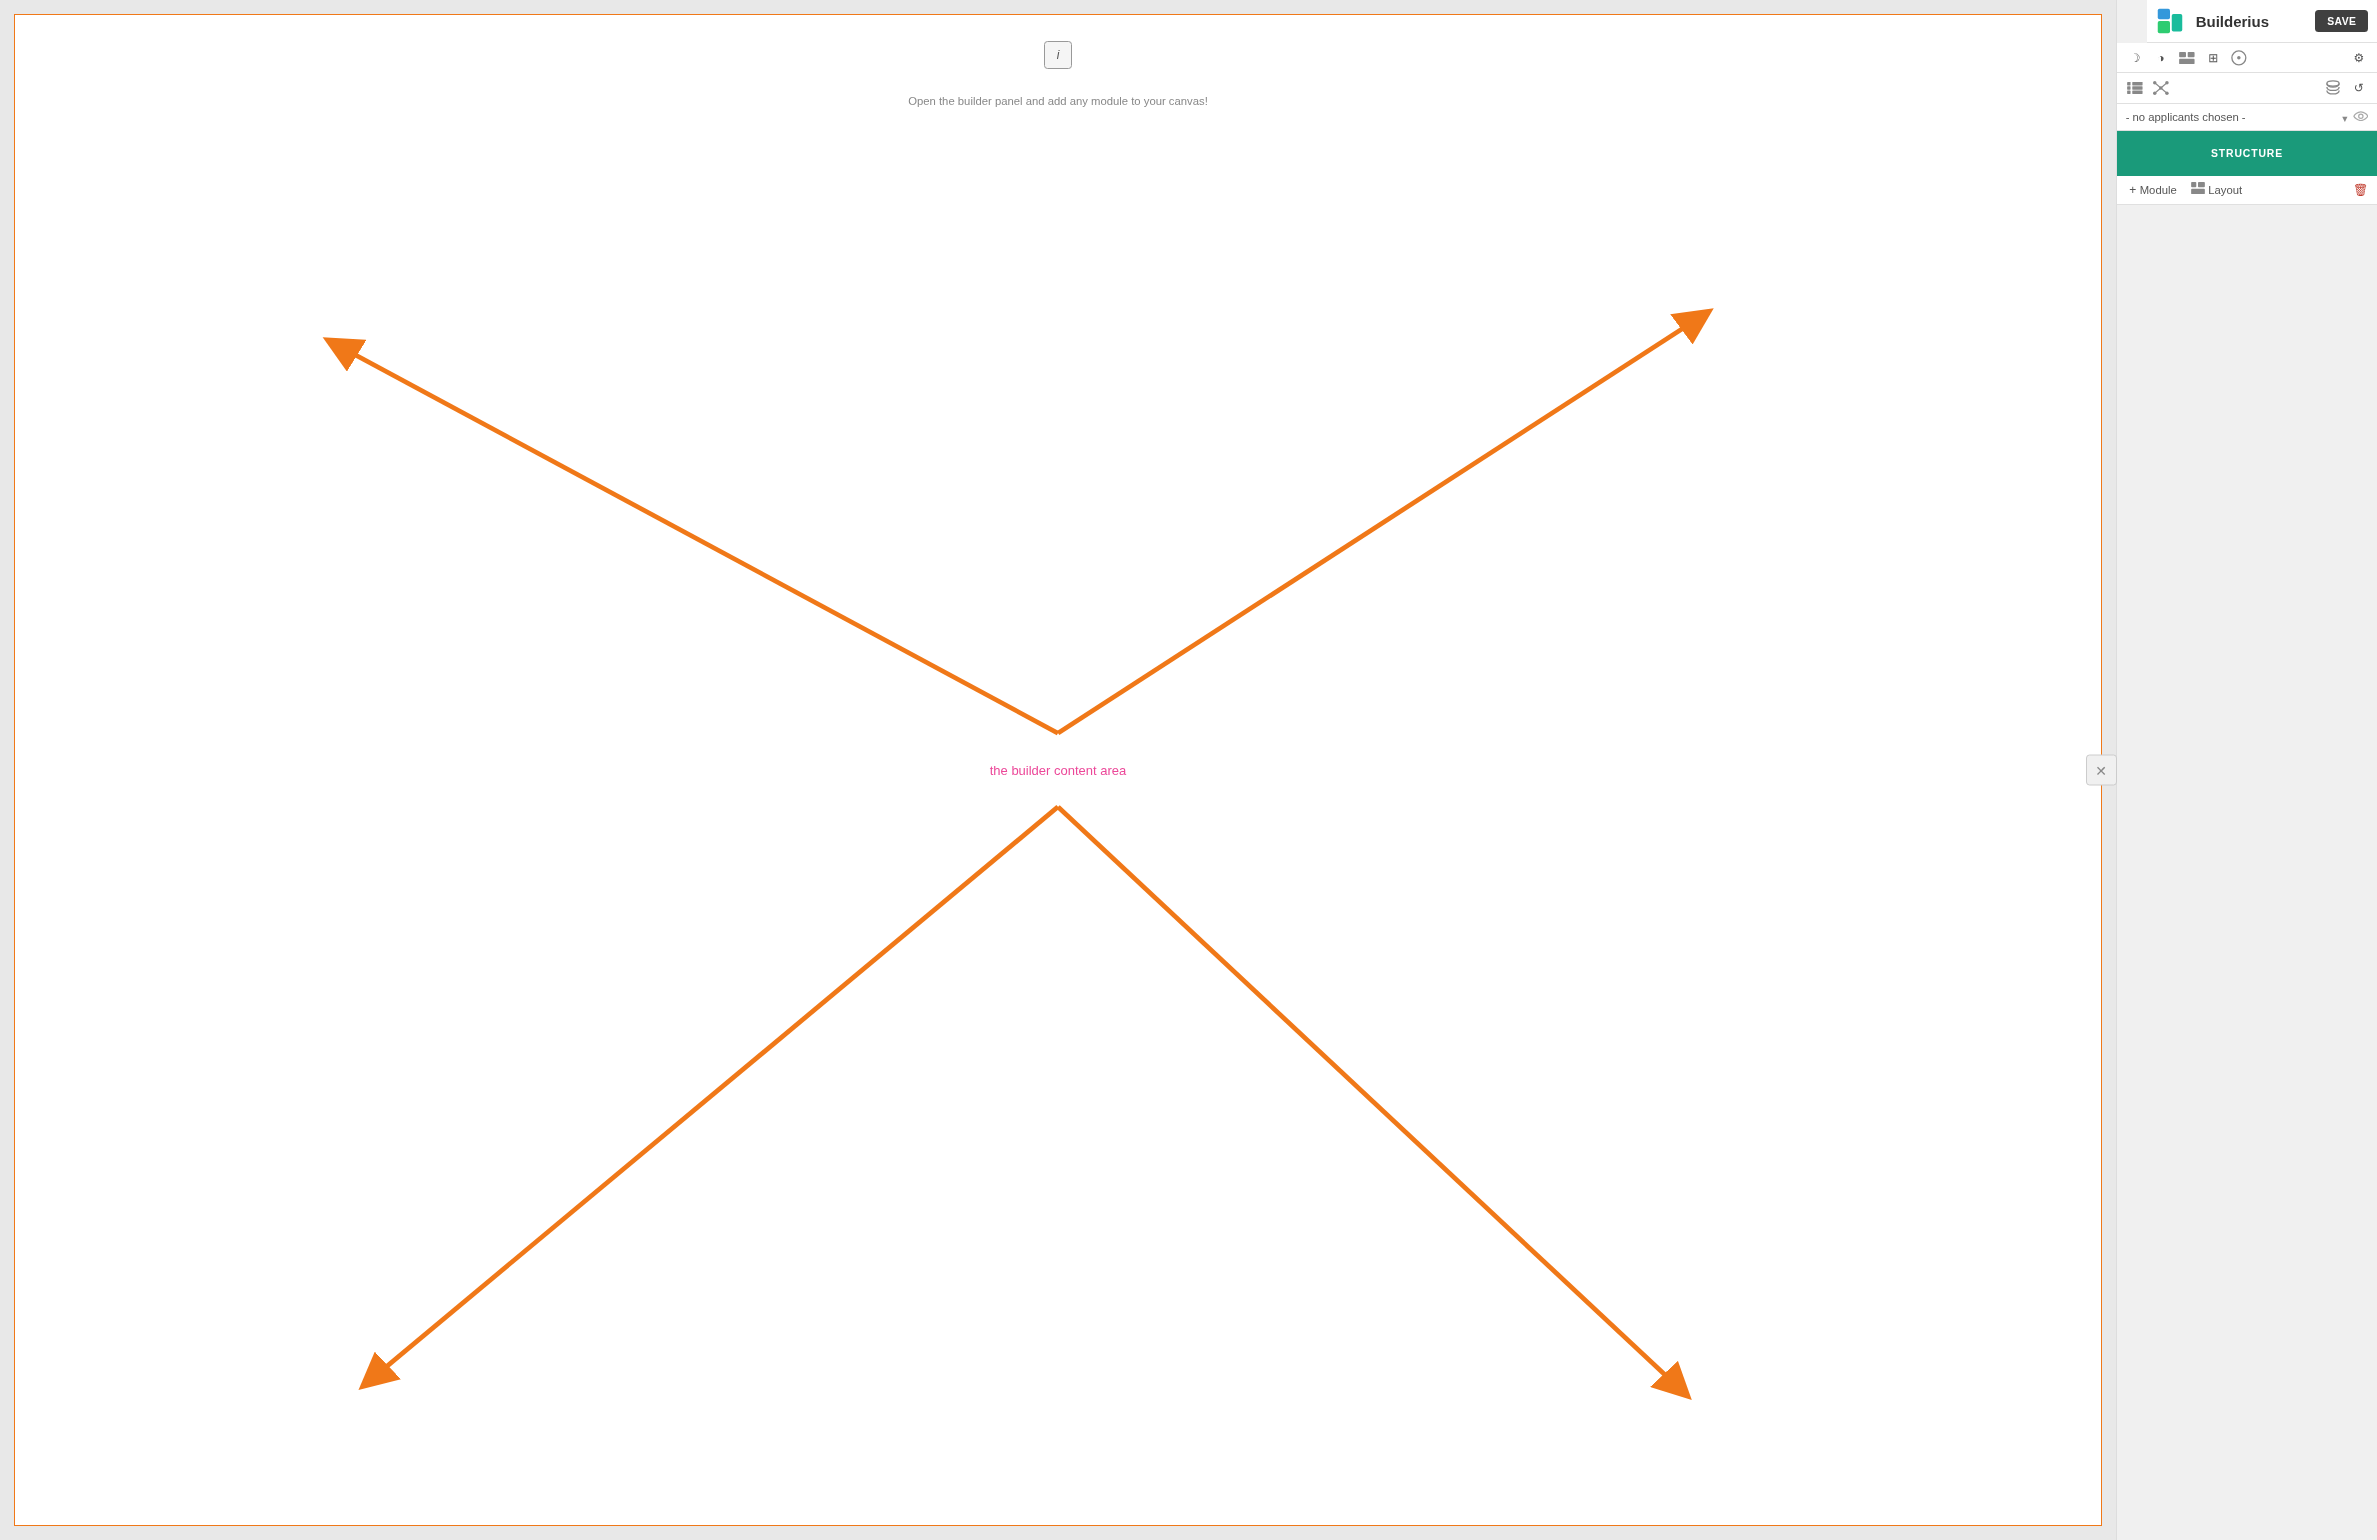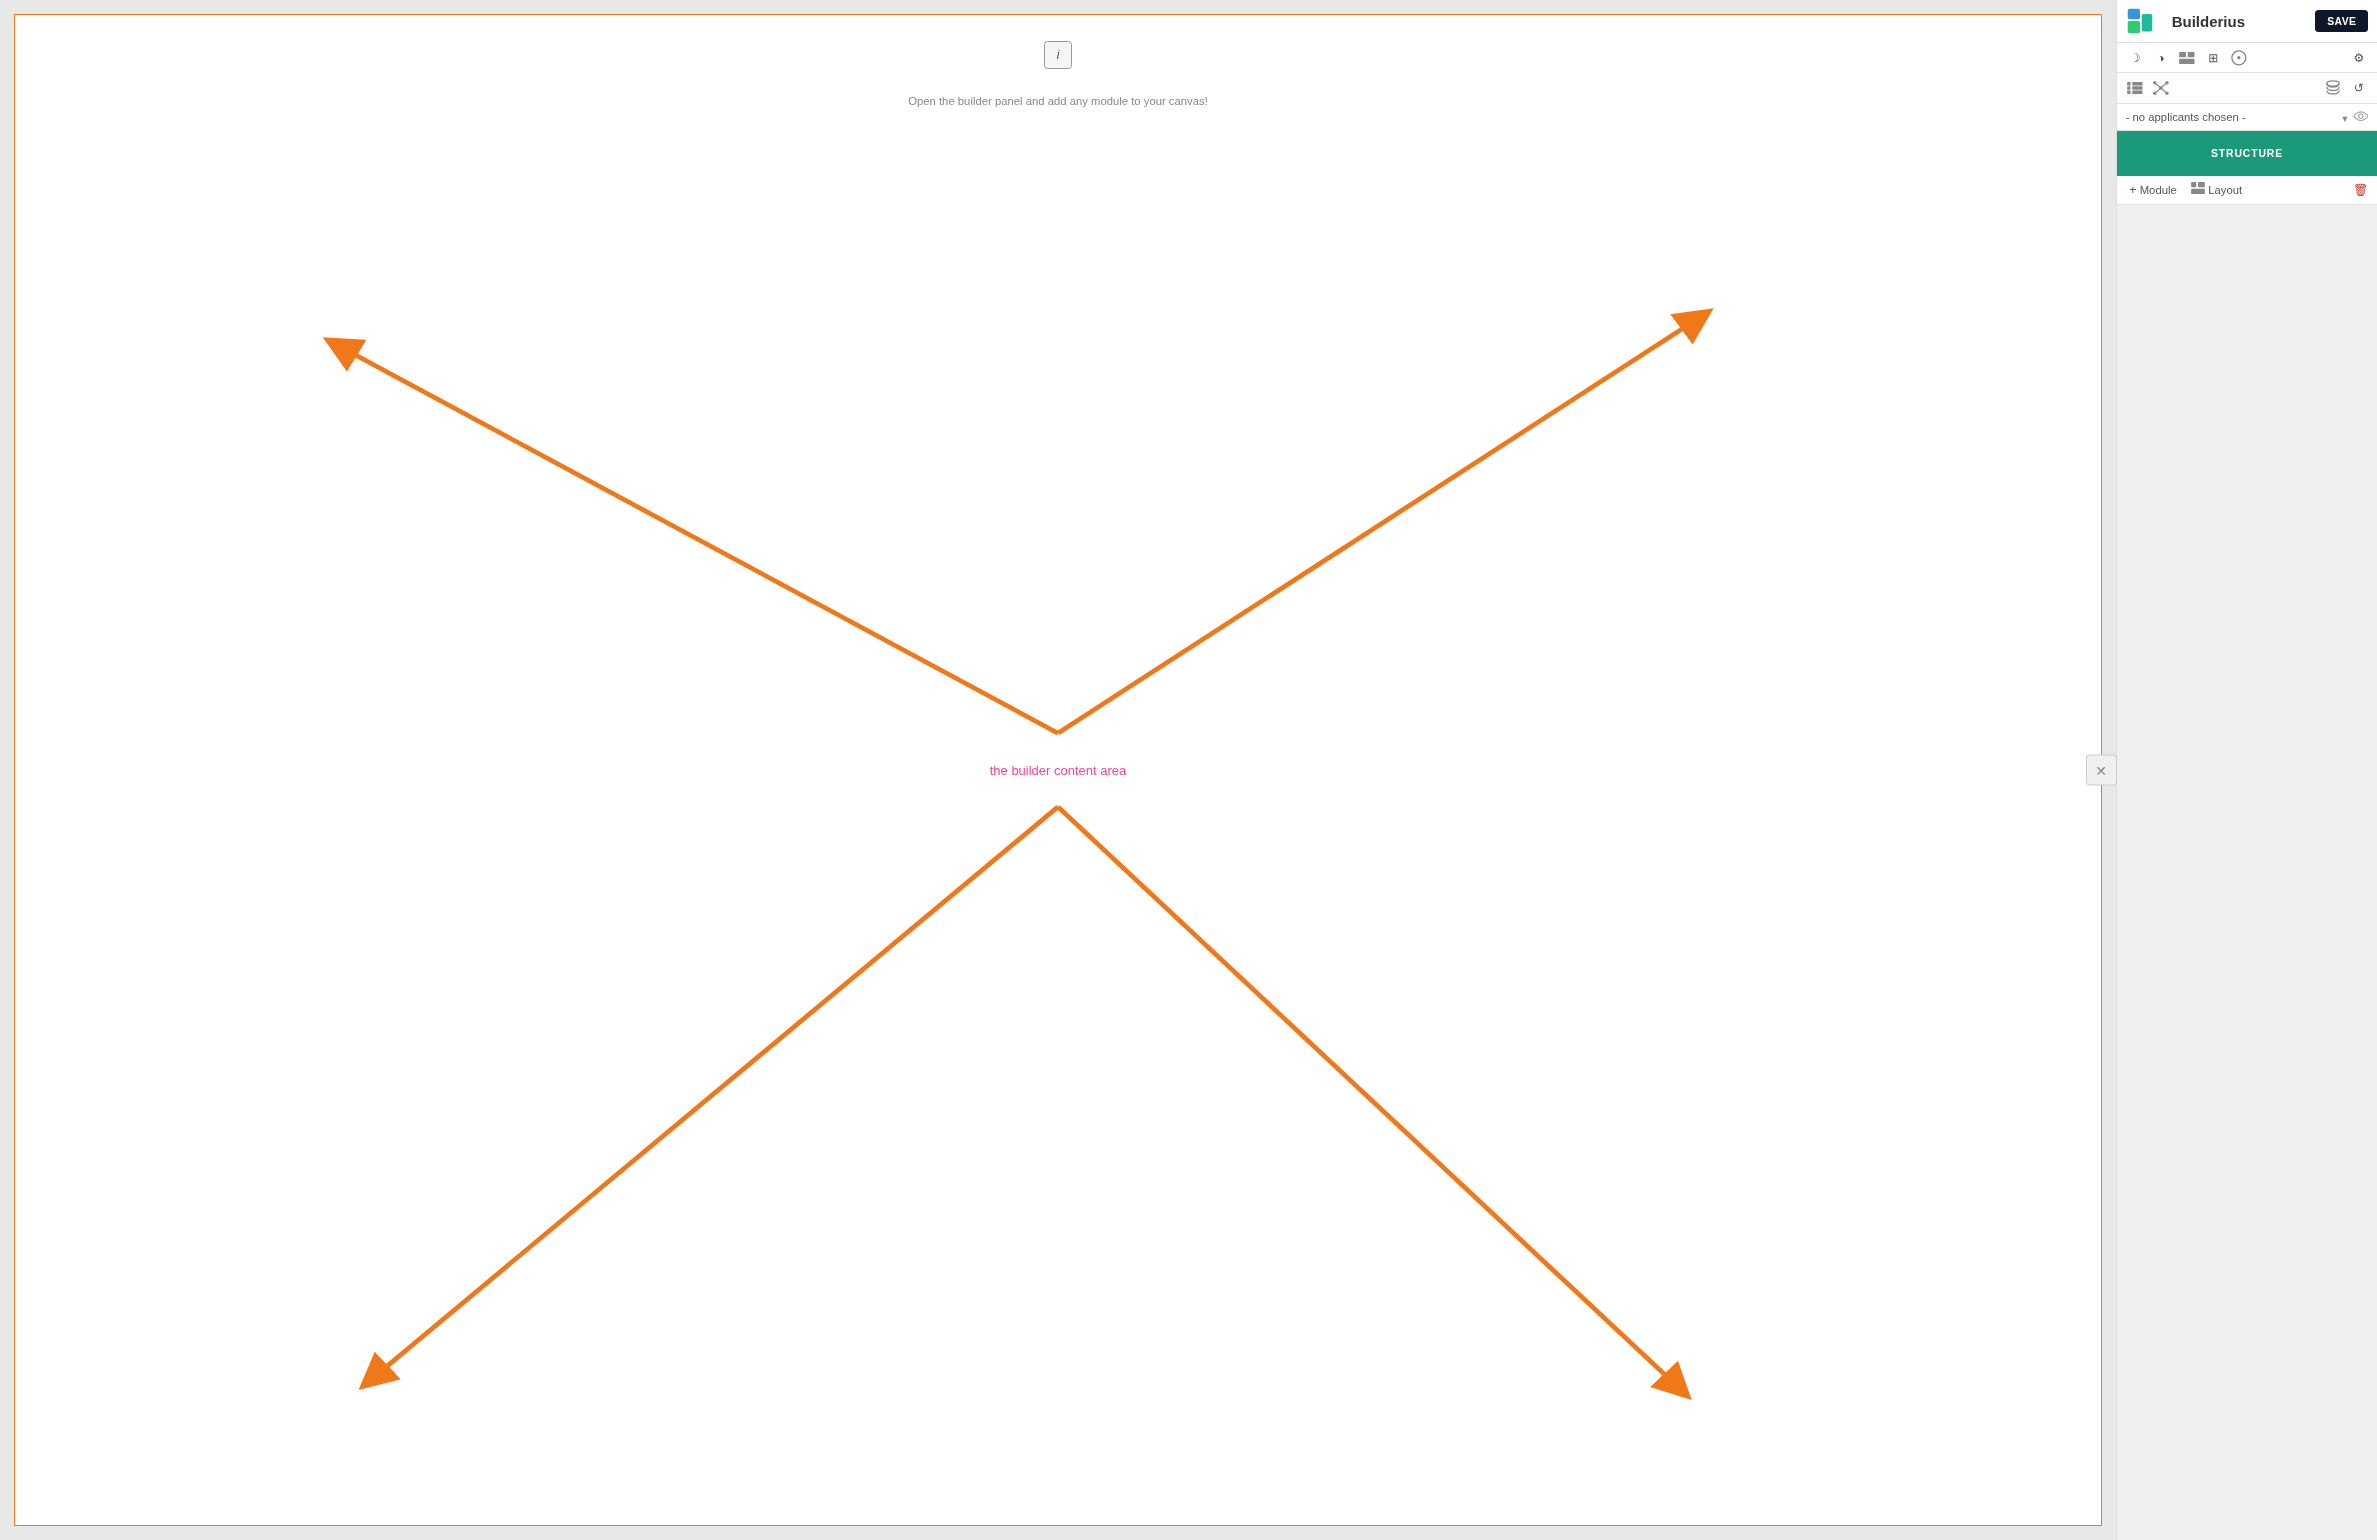--- a/index.html
+++ b/index.html
@@ -104,38 +104,39 @@
       display: flex;
       flex-direction: column;
       border-left: 0.9px solid #ddd;
     }
 
     .panel-header {
       background: #fff;
       padding: 7px 8.7px;
       display: flex;
       align-items: center;
-      gap: 18px;
+      gap: 12px;
       border-bottom: 0.9px solid #e0e0e0;
+      margin-left: 30px;
     }
 
     .logo-icon {
       width: 28px;
       height: 28px;
     }
 
     .app-title {
       font-size: 15px;
       font-weight: 600;
       color: #333;
       flex: 1;
     }
 
     .save-btn {
-      background: #0f172a;
+      background: #404040;
       color: #fff;
       border: none;
       padding: 5.2px 12px;
       border-radius: 3.5px;
       font-size: 10.4px;
       font-weight: 700;
       cursor: pointer;
       letter-spacing: 0.4px;
     }
 

